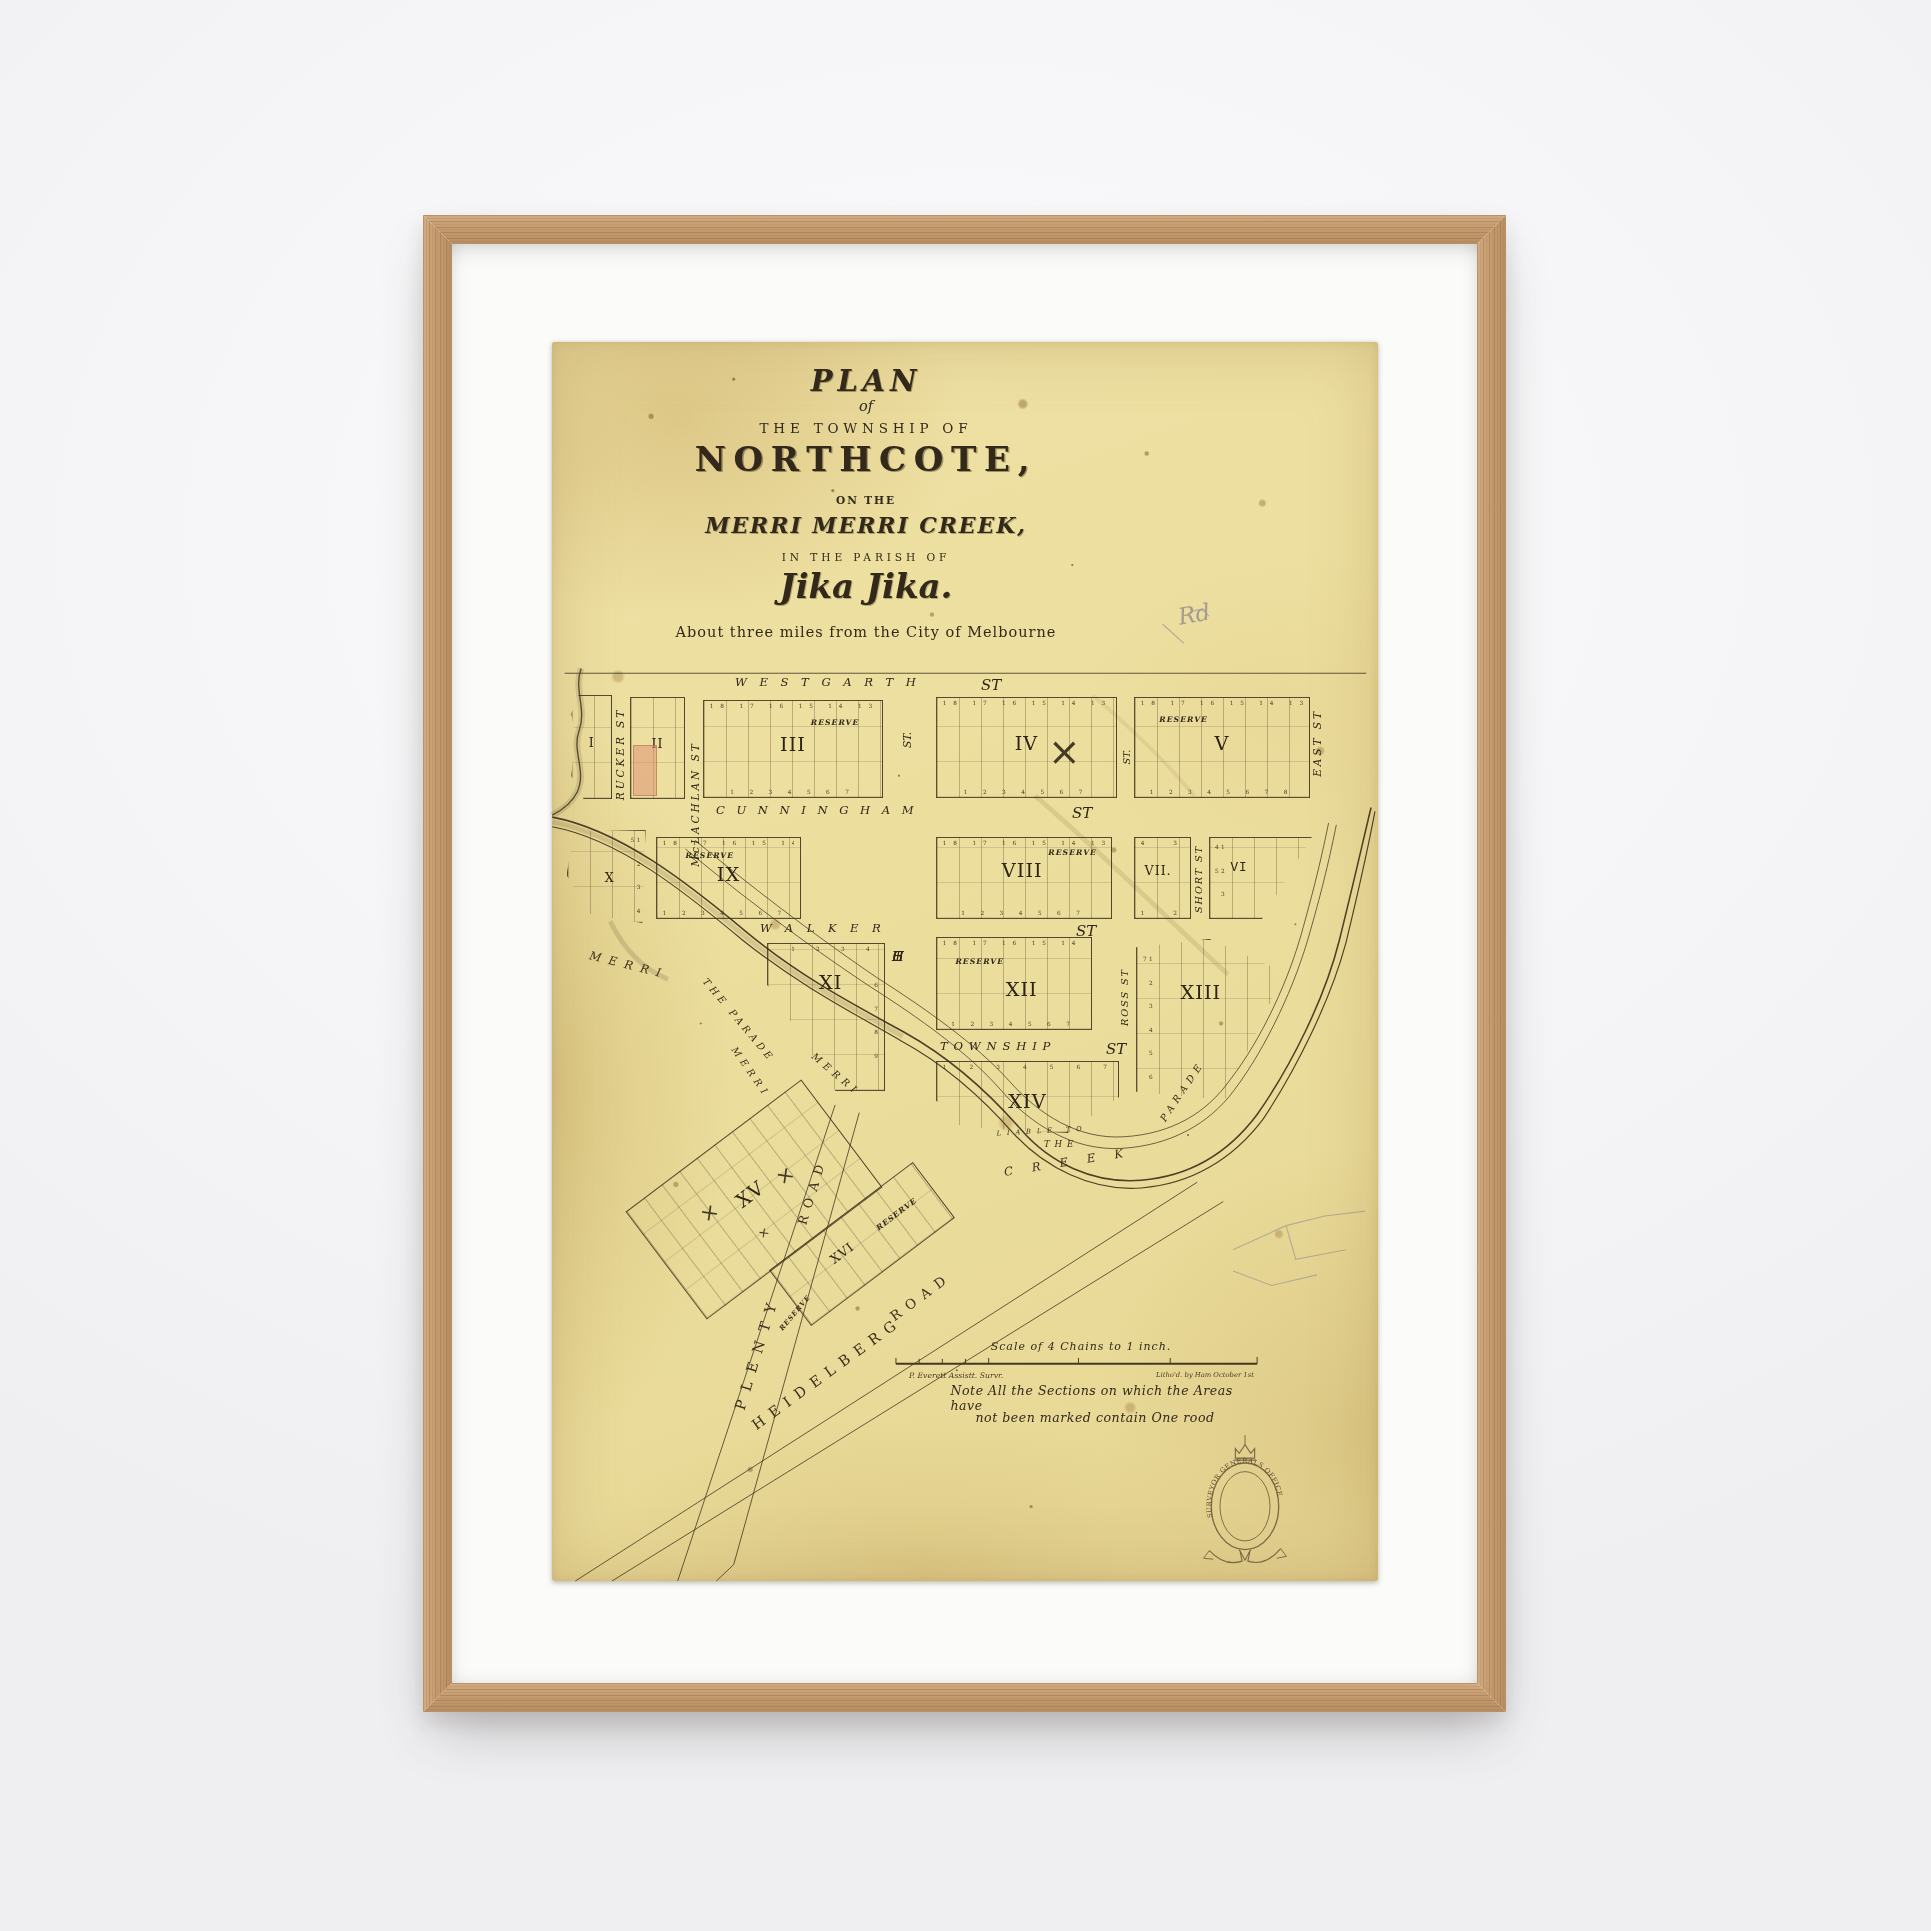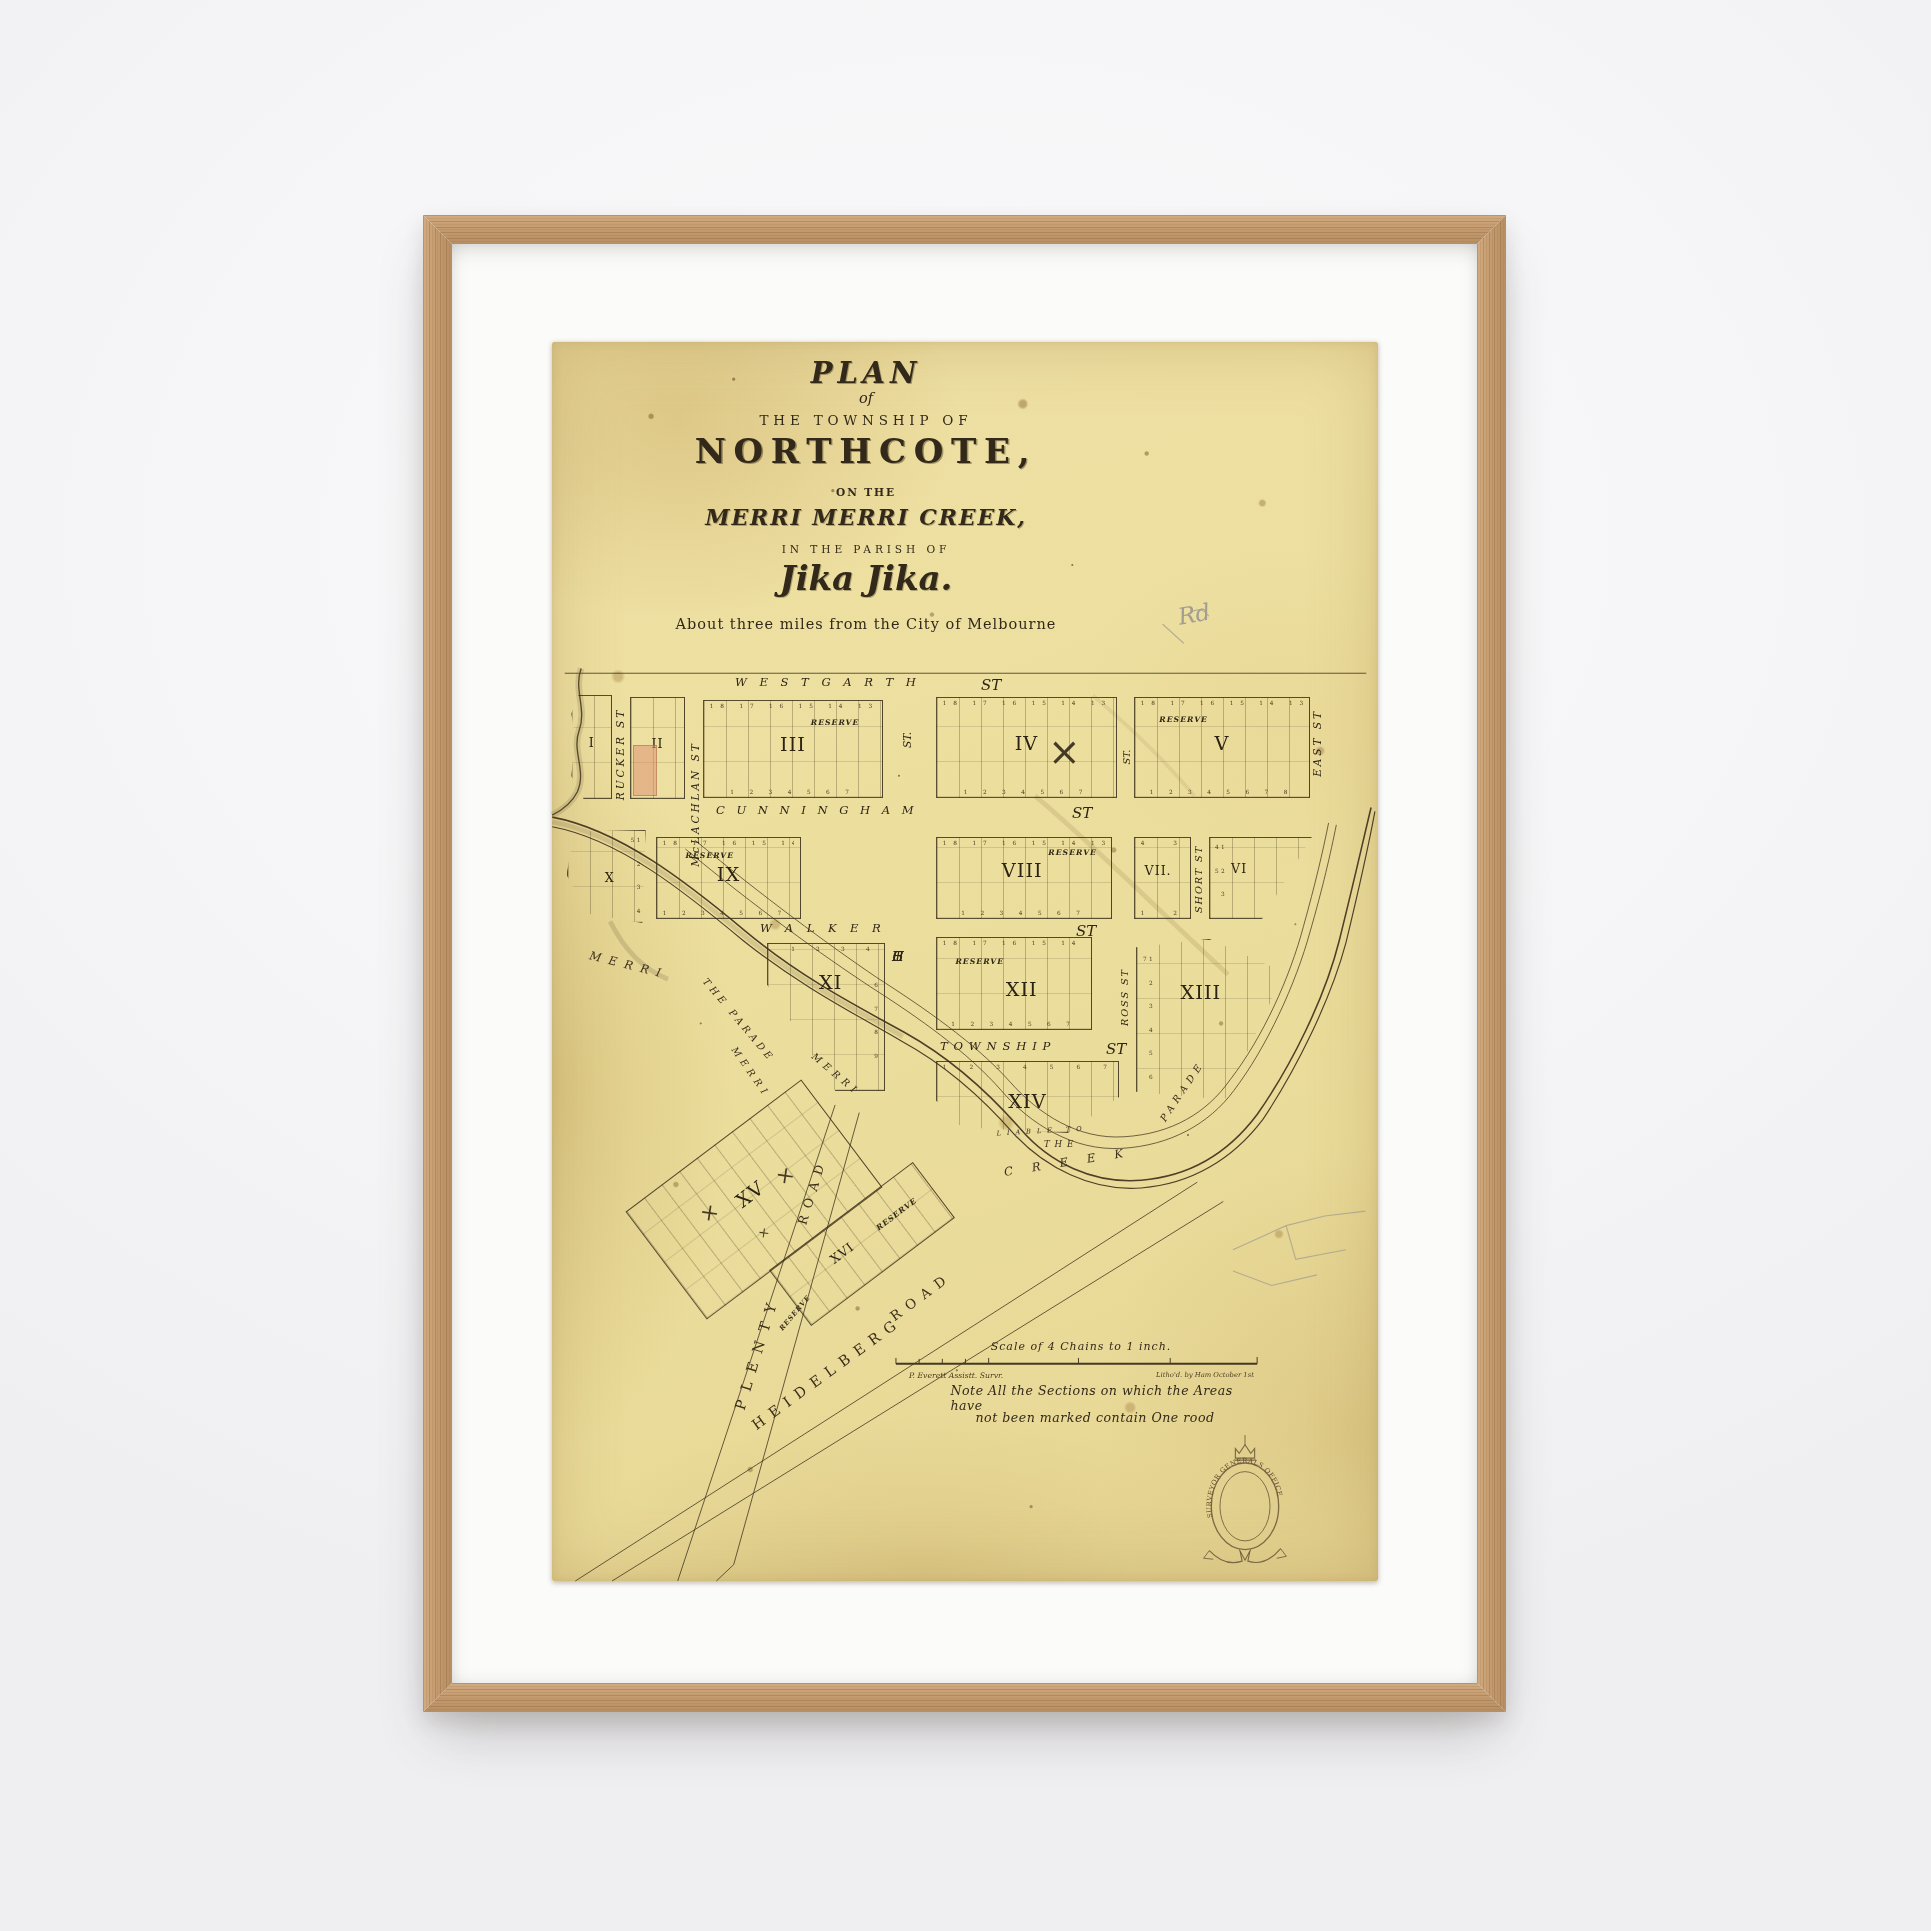--- a/index.html
+++ b/index.html
@@ -71,21 +71,21 @@
       radial-gradient(ellipse 251px 502px at 0% 60%, rgba(198,168,98,.4), transparent 72%),
       radial-gradient(ellipse 502px 212px at 45% 99%, rgba(205,178,110,.38), transparent 72%),
       radial-gradient(ellipse 290px 232px at 88% 30%, rgba(232,212,148,.5), transparent 70%),
       linear-gradient(160deg,#eee0a4 0%,#ecdf9e 40%,#e7d795 100%);
     box-shadow: inset 0 0 68px rgba(155,120,60,.3), inset 0 0 9.7px rgba(155,120,60,.2),
                 0 1.9px 5.8px rgba(80,60,35,.35);
   }
   .paper *{position:absolute;}
   svg{overflow:visible;}
   
-  .titleblock{left:121px;top:0;width:386px;height:319px;text-align:center;}
+  .titleblock{left:121px;top:8px;width:386px;height:319px;text-align:center;}
   .titleblock span{left:0;right:0;display:block;white-space:nowrap;}
   .t-plan{top:13.5px;font-size:29px;font-weight:bold;font-style:italic;letter-spacing:4.8px;text-shadow:1px 1px 0 rgba(40,30,10,.35);}
   .t-of{top:48px;font-size:14.5px;font-style:italic;}
   .t-town{top:70px;font-size:13.5px;letter-spacing:4.8px;}
   .t-name{top:89px;font-size:34px;font-weight:bold;letter-spacing:7.7px;text-shadow:1.4px 1.4px 0 rgba(40,30,10,.4);}
   .t-onthe{top:144px;font-size:10.6px;font-weight:bold;letter-spacing:1.9px;}
   .t-creek{top:162px;font-size:22px;font-weight:bold;font-style:italic;letter-spacing:1.9px;text-shadow:1px 1px 0 rgba(40,30,10,.3);}
   .t-parish{top:201px;font-size:10.6px;letter-spacing:3.9px;}
   .t-jika{top:216px;font-size:34px;font-weight:bold;font-style:italic;text-shadow:1px 1px 0 rgba(40,30,10,.3);}
   .t-sub{top:274px;font-size:14.5px;letter-spacing:1px;}
@@ -261,21 +261,21 @@
         <span class="reserve" style="left:64%;top:9.7px;">RESERVE</span>
         <span class="numeral" style="left:49%;top:40%;">VIII</span>
         <span class="lotnums bottom">1 2 3 4 5 6 7</span>
       </div>
       <div class="blk b9">
         <span class="lotnums top" style="letter-spacing:13.5px;">4 3</span>
         <span class="numeral small" style="left:42%;top:40%;">VII.</span>
         <span class="lotnums bottom" style="letter-spacing:13.5px;">1 2</span>
       </div>
       <div class="blk b10">
-        <span class="numeral small" style="left:28%;top:38%;">VI</span>
+        <span class="numeral small" style="left:28%;top:38%;font-family:Liberation Mono, monospace;">VI</span>
         <span class="nums-v" style="left:3.9px;top:5.8px;">1 2 3 4 5</span>
       </div>
       <div class="blk b11">
         <span class="lotnums top" style="left:20%;letter-spacing:9.7px;">1 2 3 4 5</span>
         <span class="numeral" style="left:54%;top:26%;">XI</span>
         <span class="nums-v" style="right:4.8px;top:26%;">6 7 8 9</span>
       </div>
       <div class="blk b12">
         <span class="lotnums top">18 17 16 15 14 13</span>
         <span class="reserve" style="left:12%;top:19.3px;">RESERVE</span>

